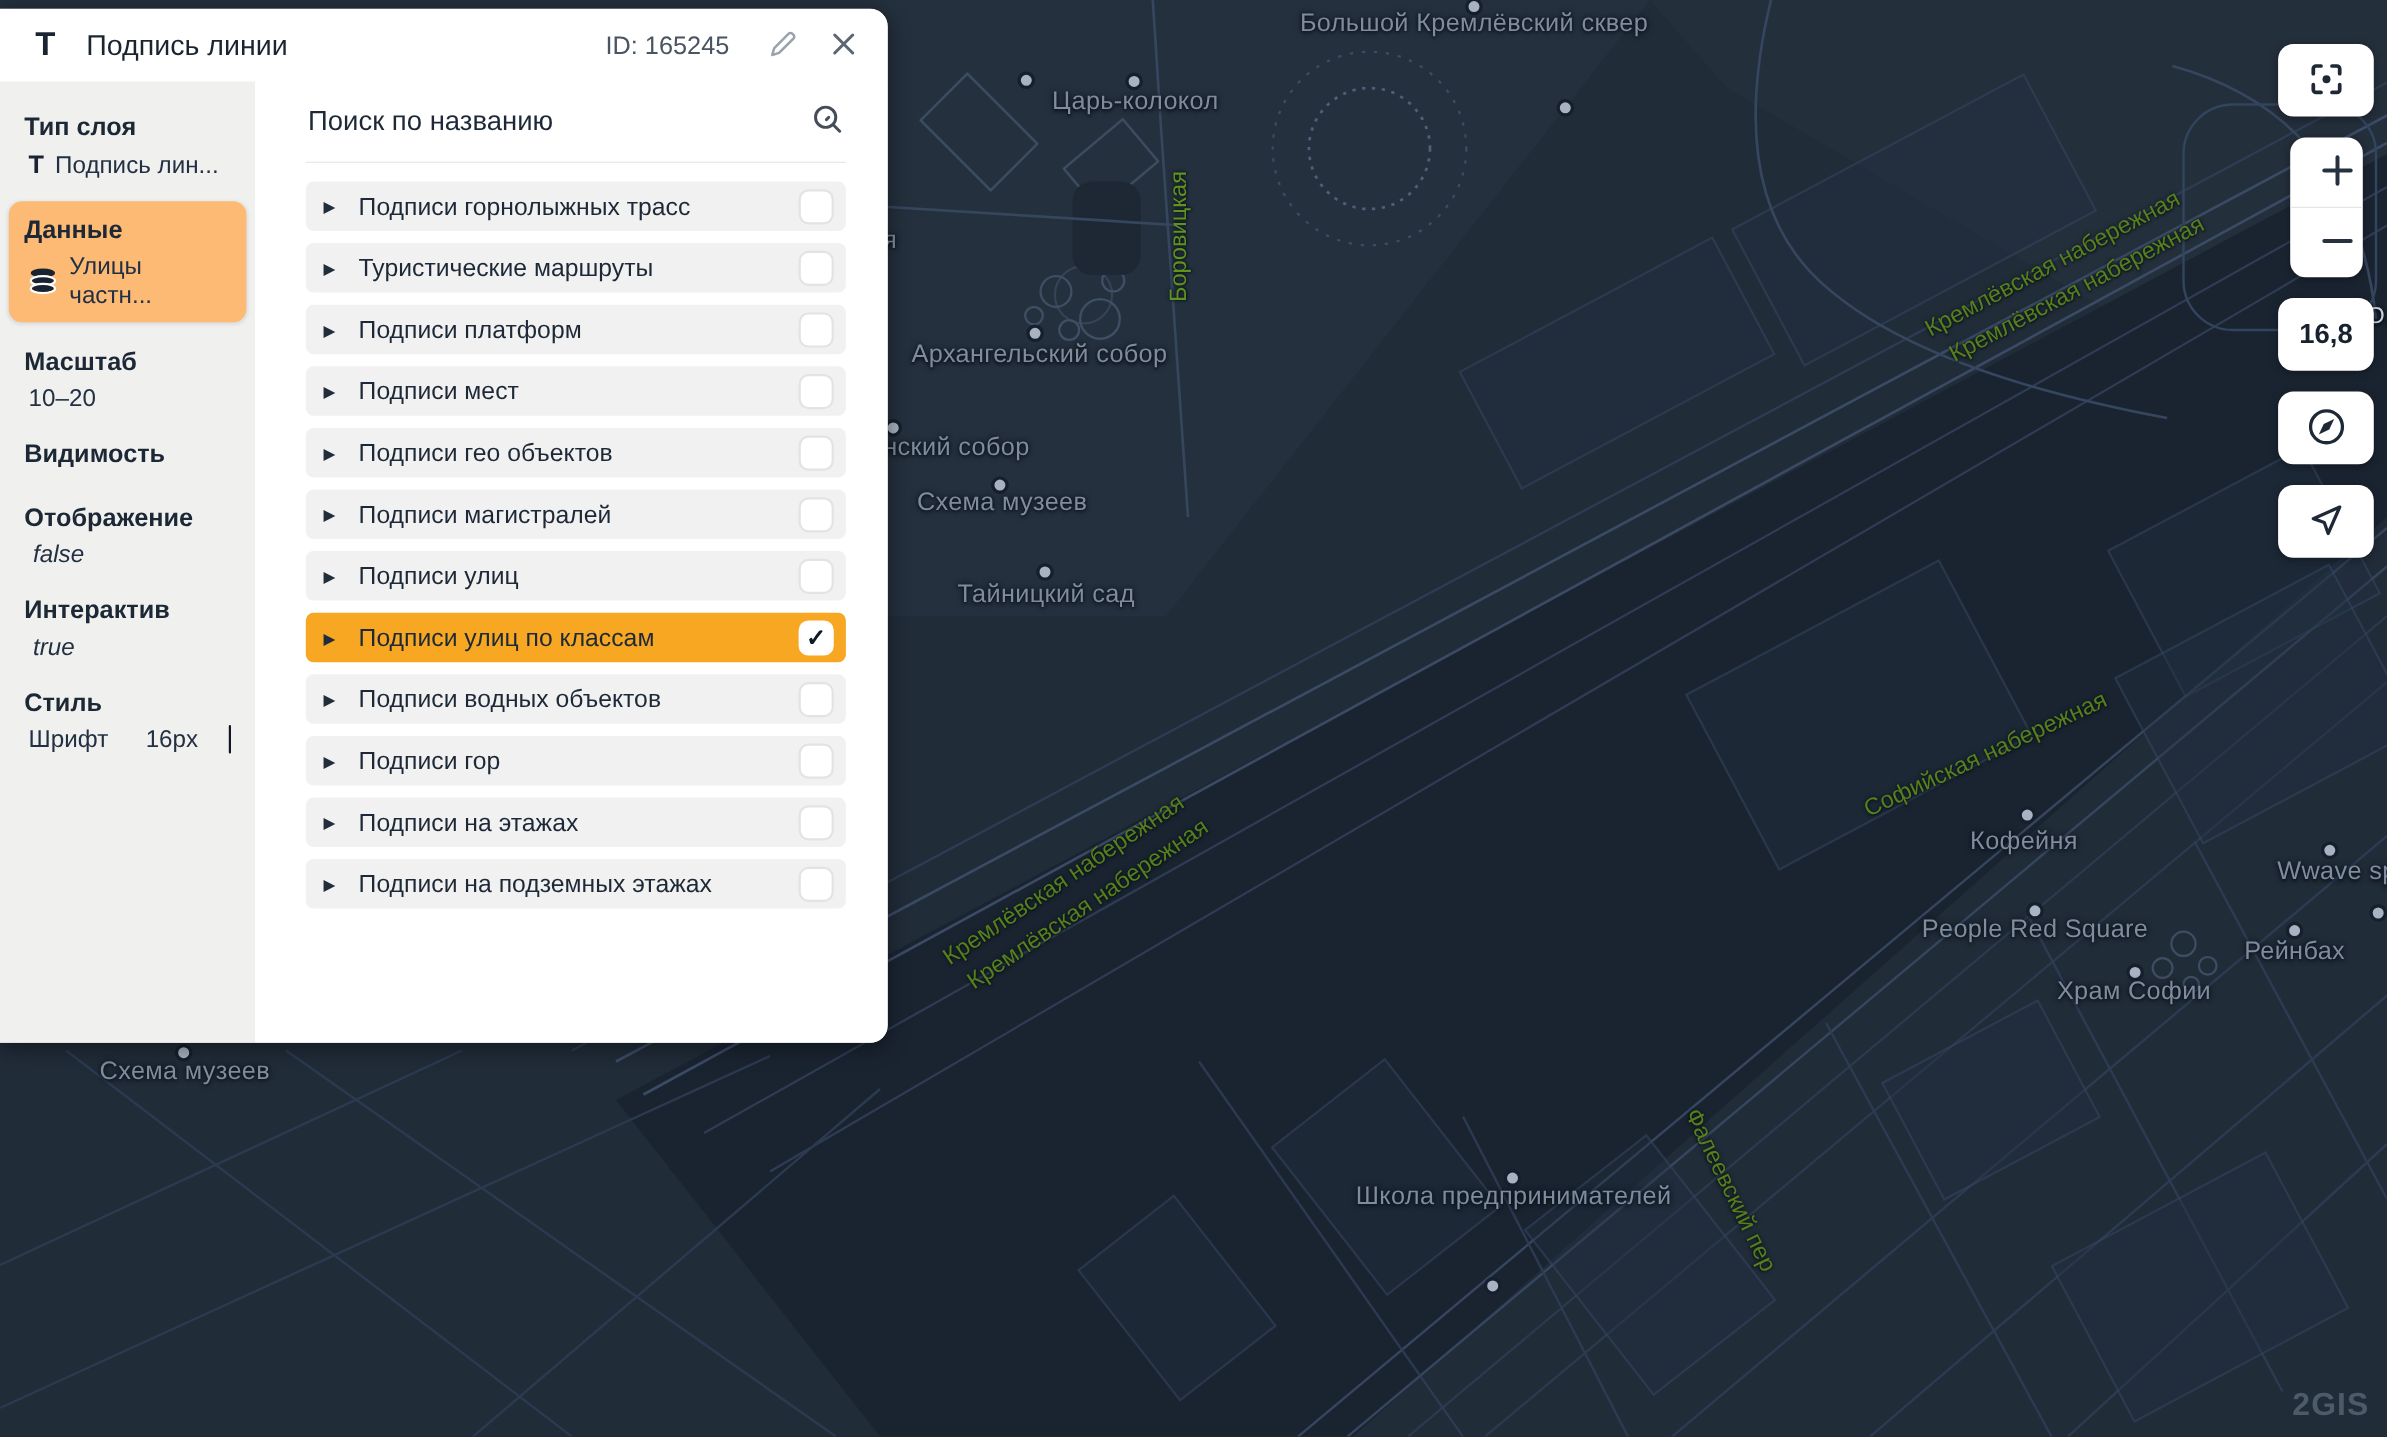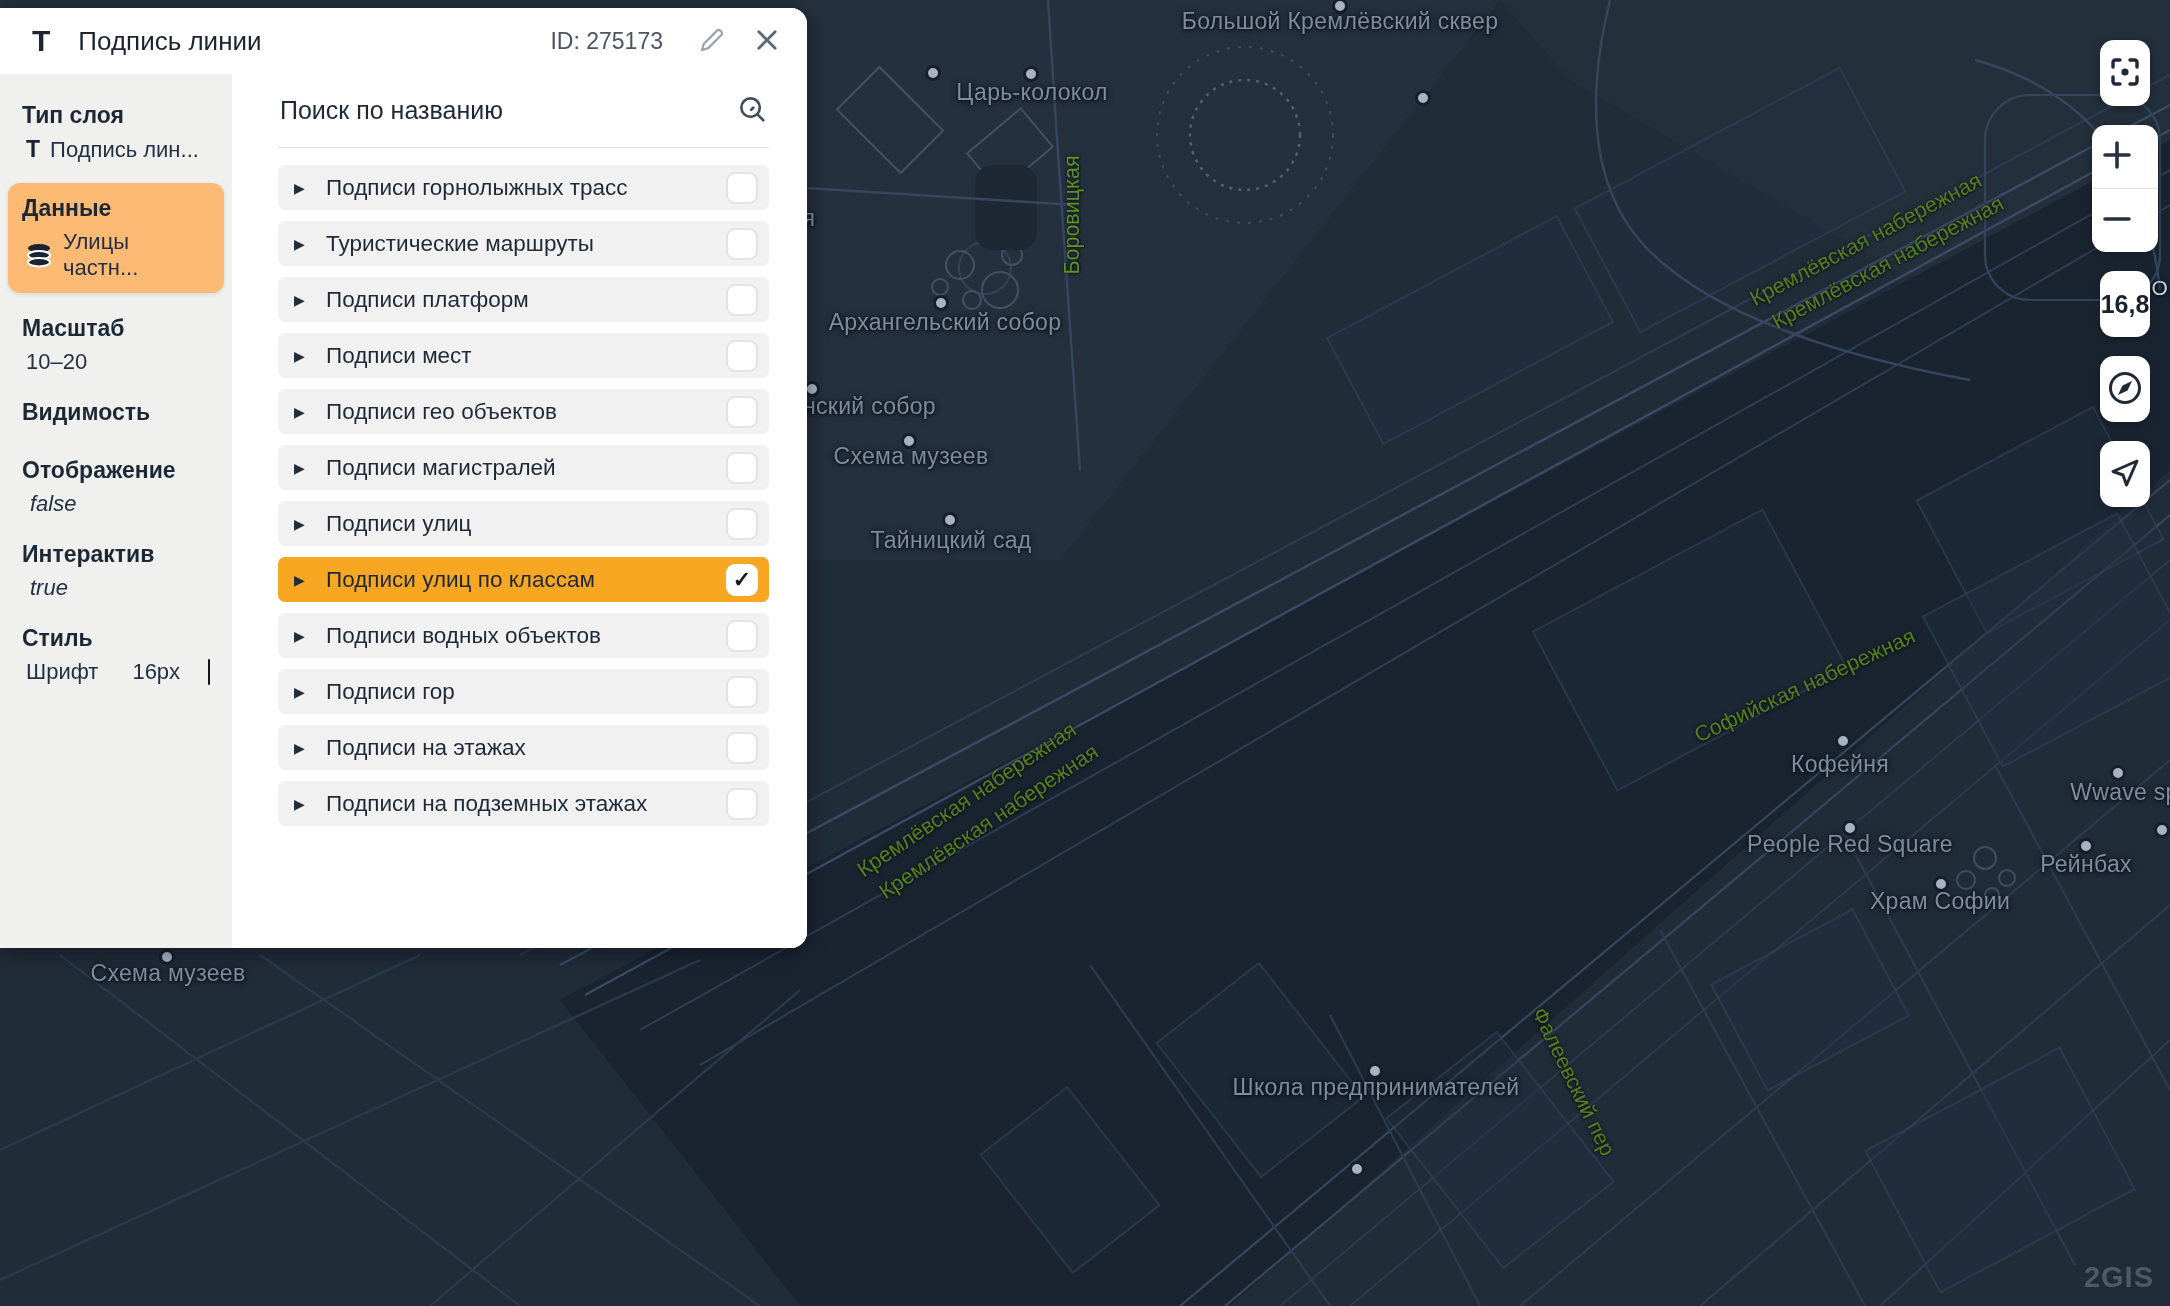--- a/index.html
+++ b/index.html
@@ -61,21 +61,21 @@
        display:flex;align-items:center;justify-content:center;font-size:22px;font-weight:700;
        color:#0f1926;box-sizing:border-box;}
   .row.hl .box{border-color:#fdfdfd;}
   .json-btn{margin-top:29px;height:52px;border:2px solid #d8d8d8;border-radius:28px;background:#fff;
             font-size:24px;color:#1c2735;display:flex;align-items:center;justify-content:center;
             font-family:"Liberation Sans",sans-serif;cursor:pointer;}
 
   
   .controls{position:absolute;right:12px;top:40px;display:flex;flex-direction:column;align-items:center;
             gap:19px;z-index:4;}
-  .ctrl{width:50px;height:66px;background:#fff;border-radius:14px;box-shadow:0 2px 8px rgba(0,0,0,.35);
+  .ctrl{width:87px;height:66px;background:#fff;border-radius:14px;box-shadow:0 2px 8px rgba(0,0,0,.35);
         display:flex;align-items:center;justify-content:center;border:0;cursor:pointer;padding:0;}
   .zoomgroup{width:66px;background:#fff;border-radius:14px;box-shadow:0 2px 8px rgba(0,0,0,.35);
              display:flex;flex-direction:column;}
   .zoomgroup .ctrl{box-shadow:none;height:63px;background:transparent;}
   .zdiv{height:1px;background:#e3e3e3;margin:0 0;}
   .zoom-level{font-size:25px;font-weight:700;color:#18222f;}
 
   .gis-logo{position:absolute;right:16px;bottom:12px;font-size:29px;font-weight:700;
             color:#4d5a68;letter-spacing:1px;z-index:3;}
 </style>
@@ -201,21 +201,21 @@
     <div class="street" style="left: 1805px; top: 686px; transform: translate(-50%, -50%) rotate(-25deg);">Софийская набережная</div>
     <div class="street" style="left: 967px; top: 800px; transform: translate(-50%, -50%) rotate(-34deg);">Кремлёвская набережная</div>
     <div class="street" style="left: 989px; top: 822px; transform: translate(-50%, -50%) rotate(-34deg);">Кремлёвская набережная</div>
     <div class="street" style="left: 1573px; top: 1082px; transform: translate(-50%, -50%) rotate(64deg);">Фалеевский пер</div>
   </div>
 
 <div class="panel">
   <div class="p-header">
     <span class="t-badge">T</span>
     <span class="p-title">Подпись линии</span>
-    <span class="p-id">ID: 275173</span>
+    <span class="p-id">ID: 165245</span>
     <button class="hbtn">
       <span>
         <svg width="30" height="30" viewBox="0 0 24 24" fill="none" stroke="#9aa3ad" stroke-width="1.8" stroke-linejoin="round">
           <path d="M4 20l1.5-5L16 4.5a1.8 1.8 0 0 1 2.6 0l.9.9a1.8 1.8 0 0 1 0 2.6L9 18.5 4 20z"></path>
         </svg>
       </span>
     </button>
     <button class="hbtn">
       <span>
         <svg width="28" height="28" viewBox="0 0 24 24" fill="none" stroke="#5c6773" stroke-width="2.4" stroke-linecap="round">

